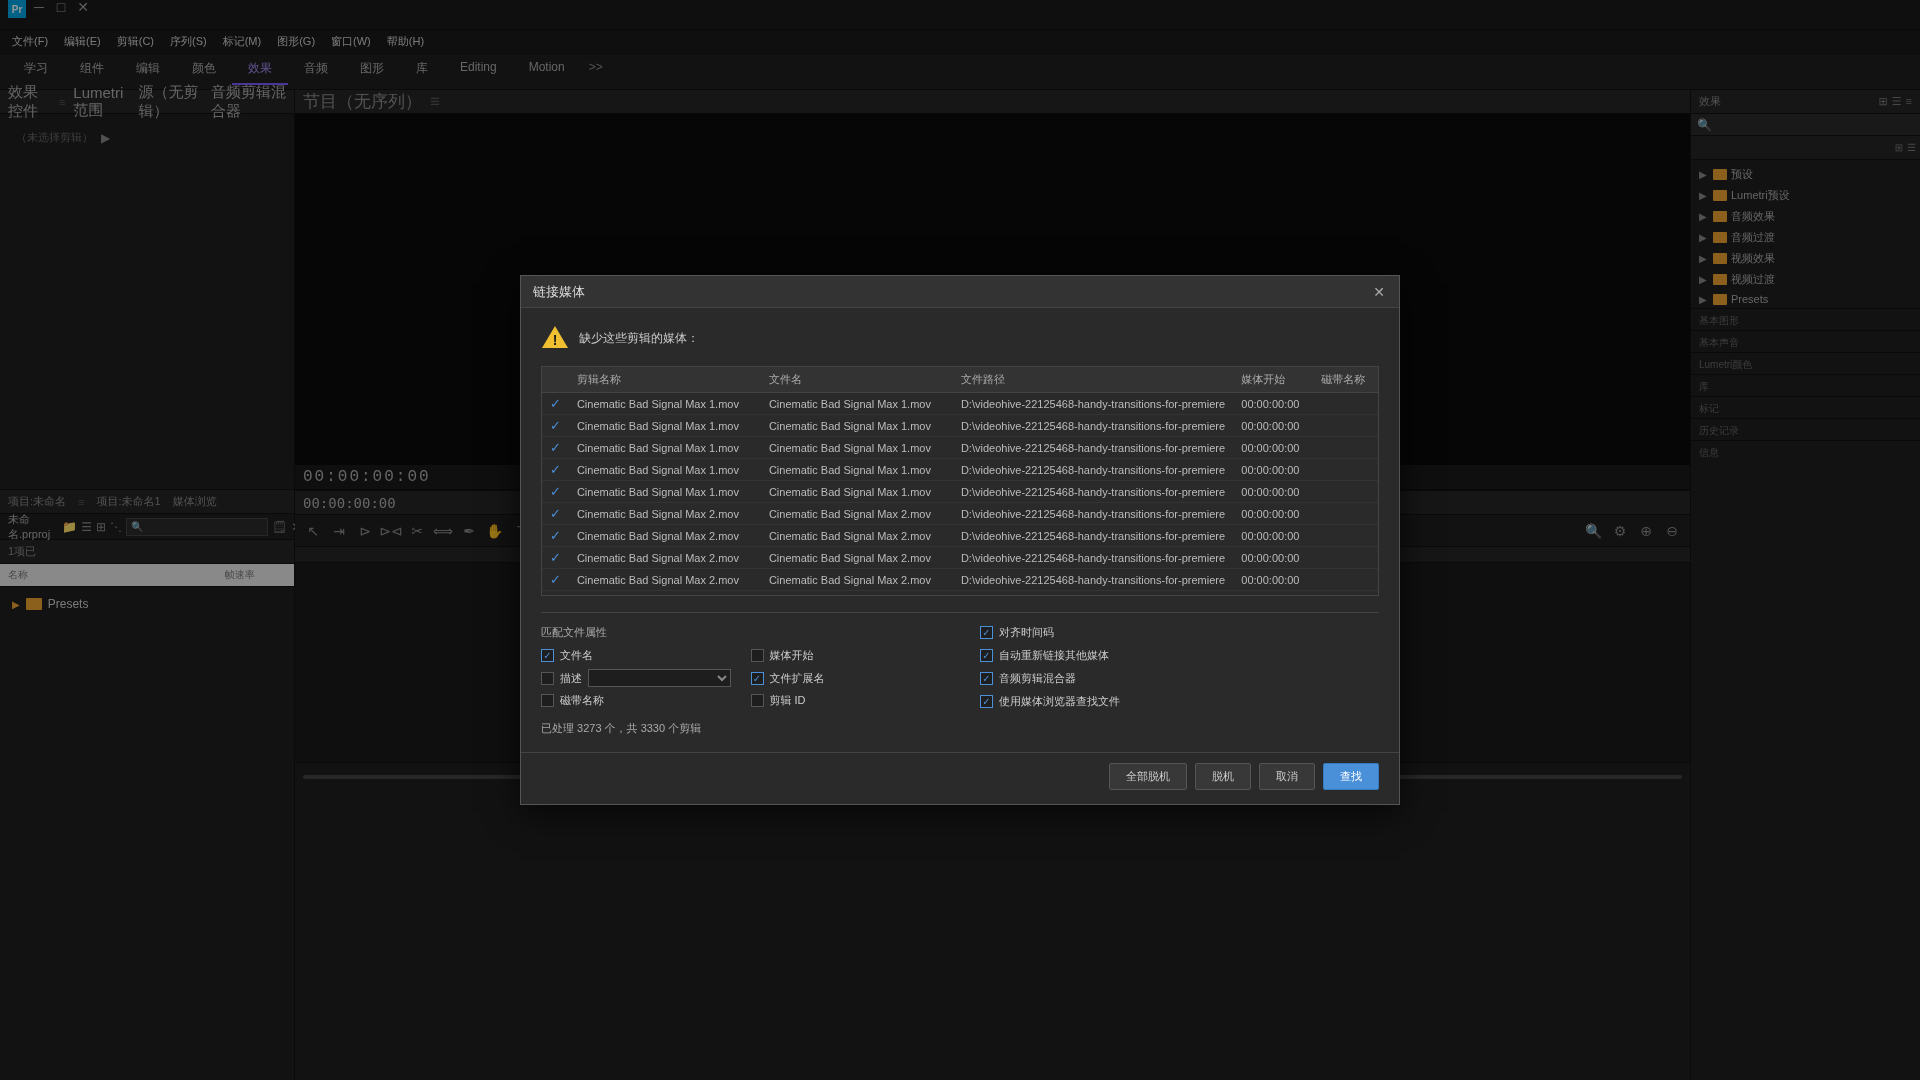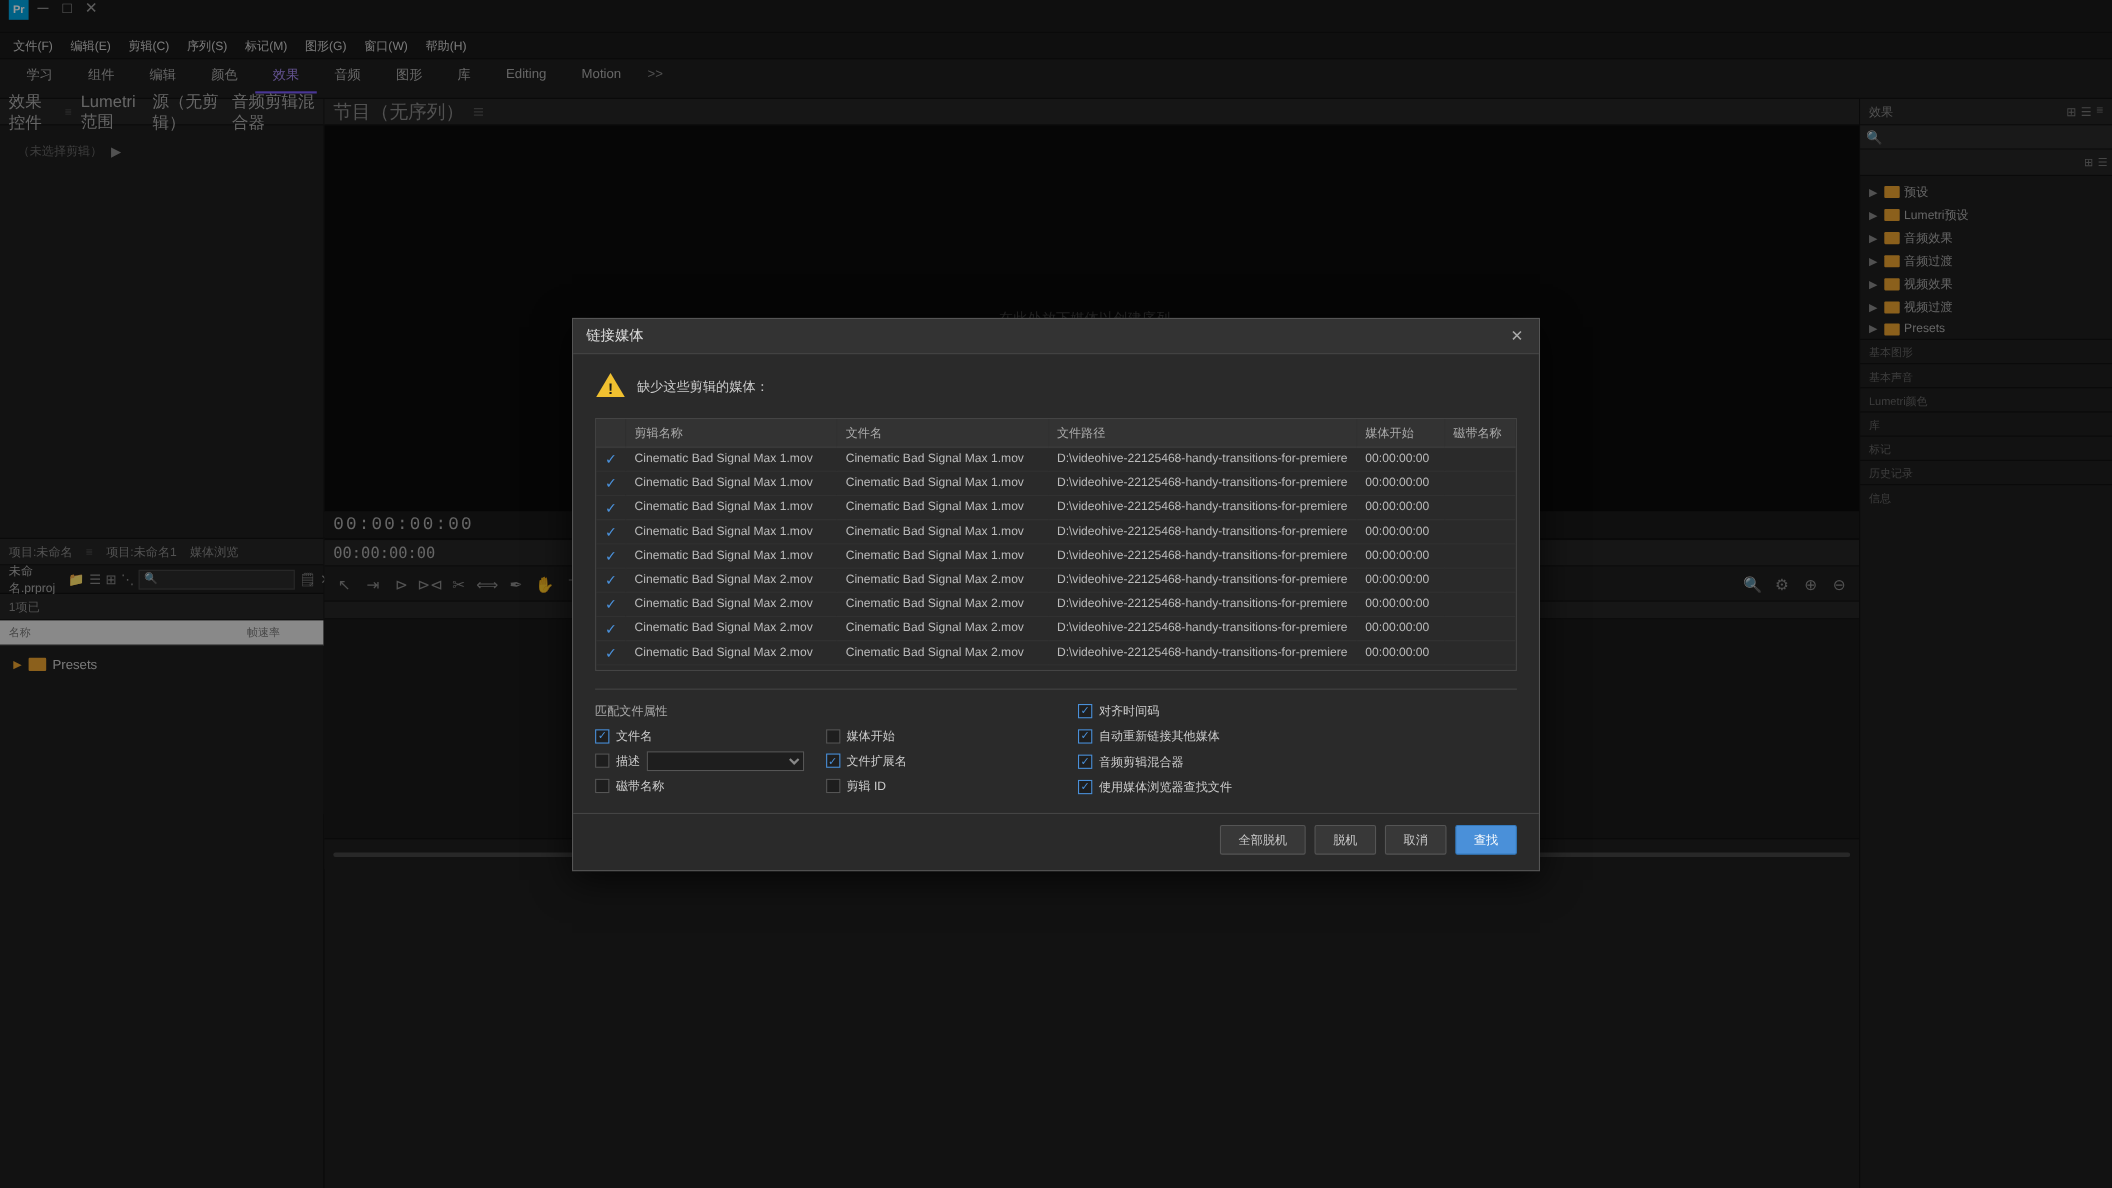--- a/index.html
+++ b/index.html
@@ -1073,20 +1073,21 @@
             <div class="cb checked"></div>
             <span>音频剪辑混合器</span>
           </div>
           <div class="checkbox-row">
             <div class="cb checked"></div>
             <span>使用媒体浏览器查找文件</span>
           </div>
         </div>
       </div>
 
+      <div class="status-text">已处理 3273 个，共 3330 个剪辑</div>
     </div>
 
     <div class="dialog-buttons">
       <button class="dlg-btn">全部脱机</button>
       <button class="dlg-btn">脱机</button>
       <button class="dlg-btn">取消</button>
       <button class="dlg-btn primary">查找</button>
     </div>
   </div>
 </div>

